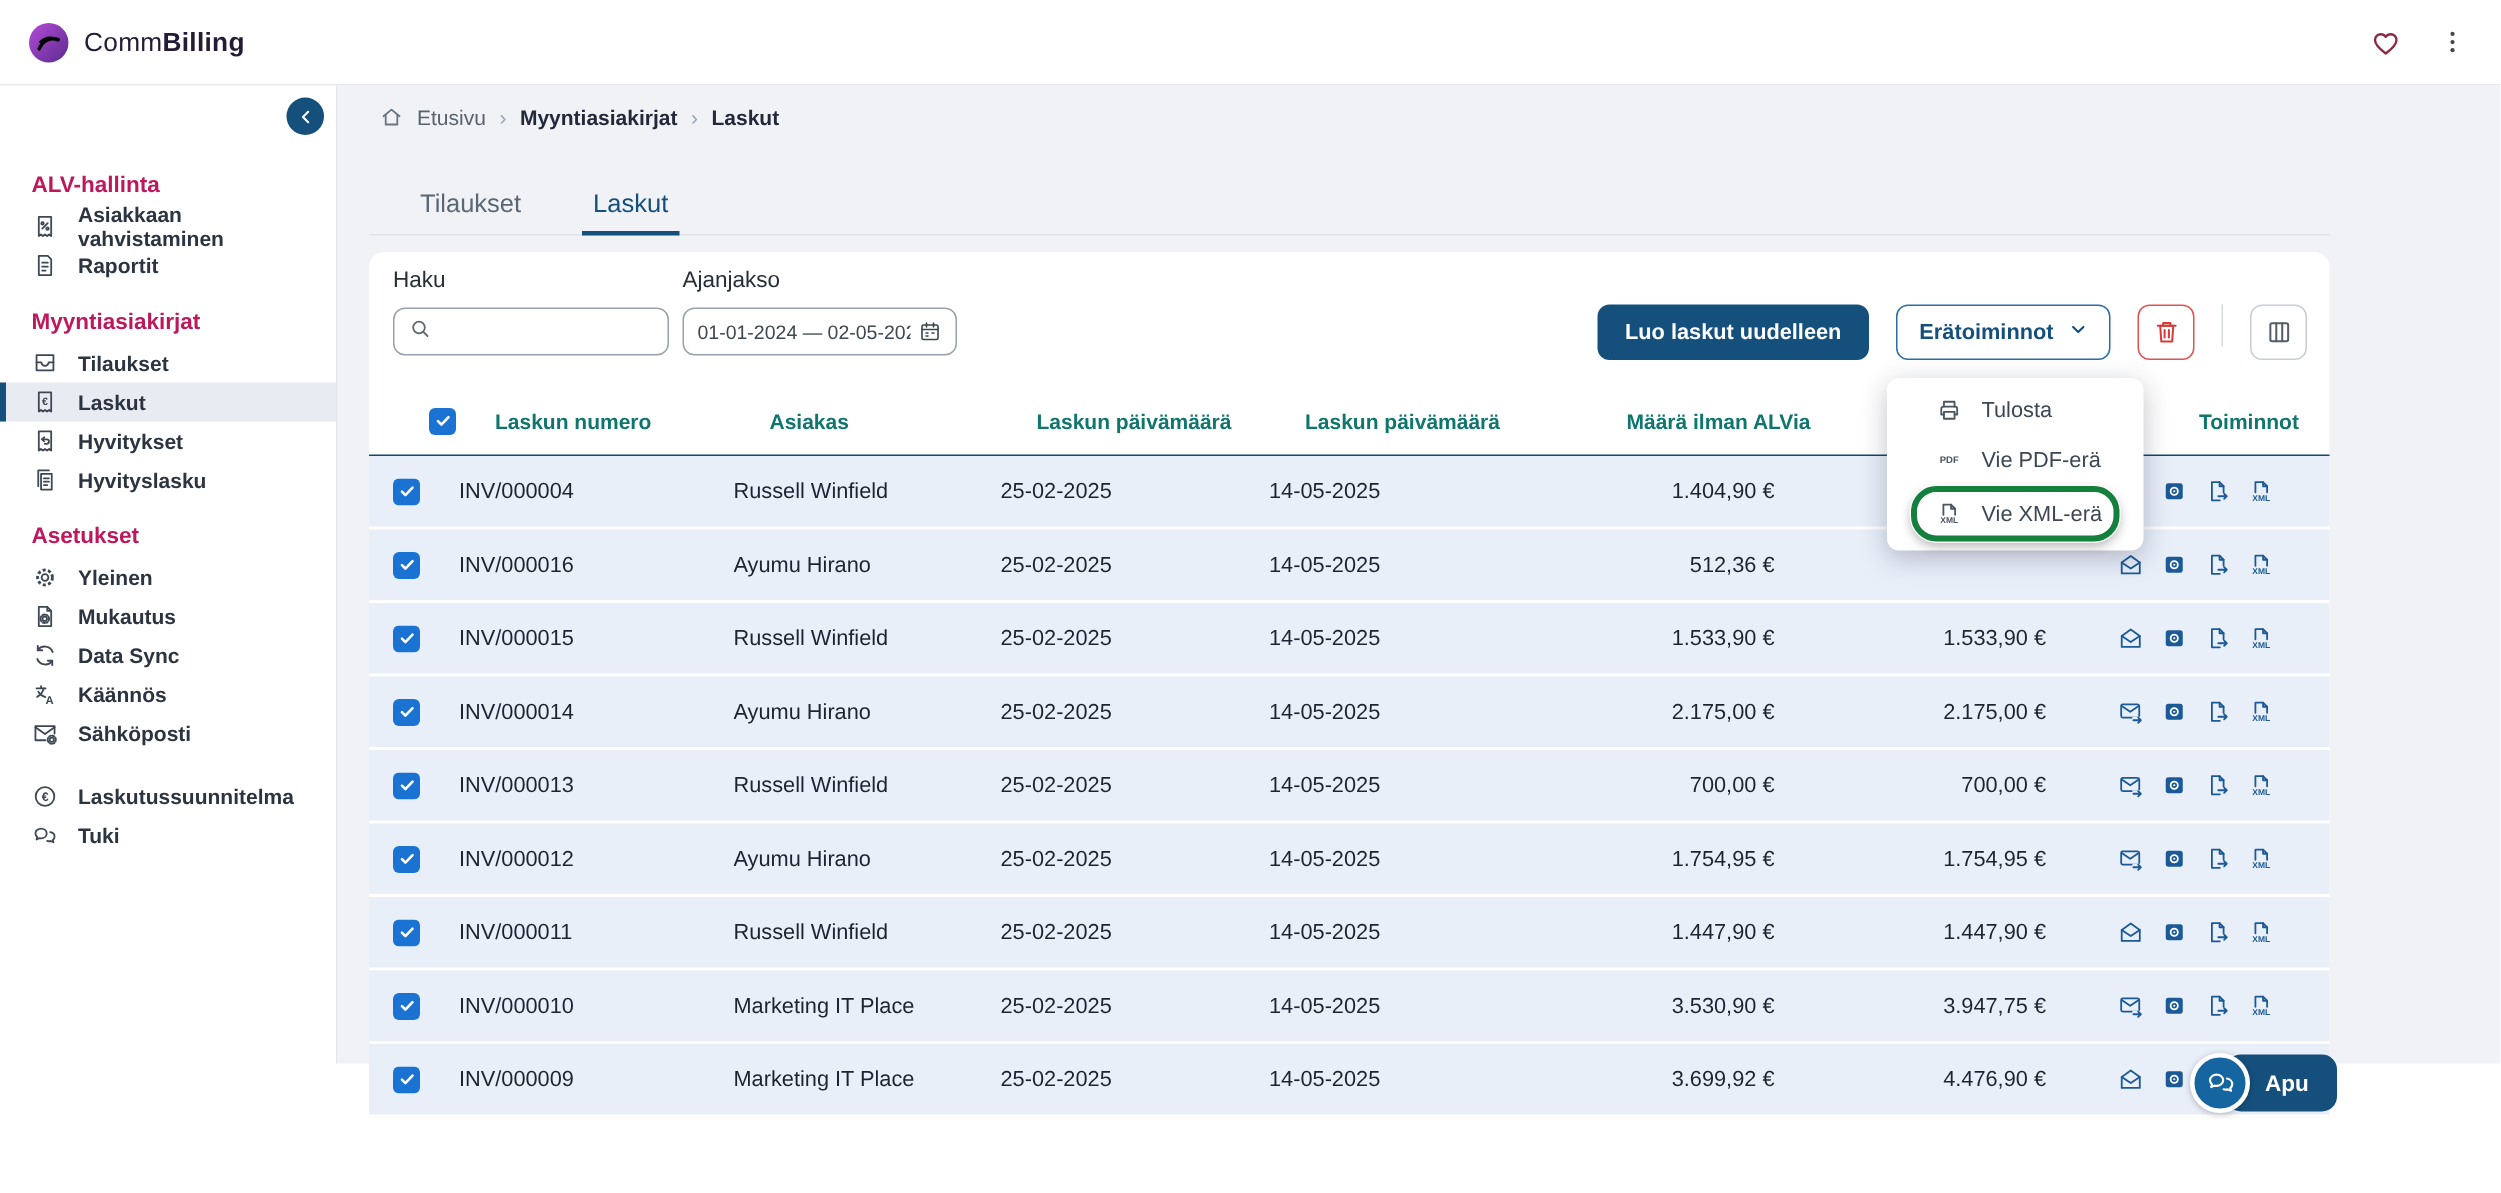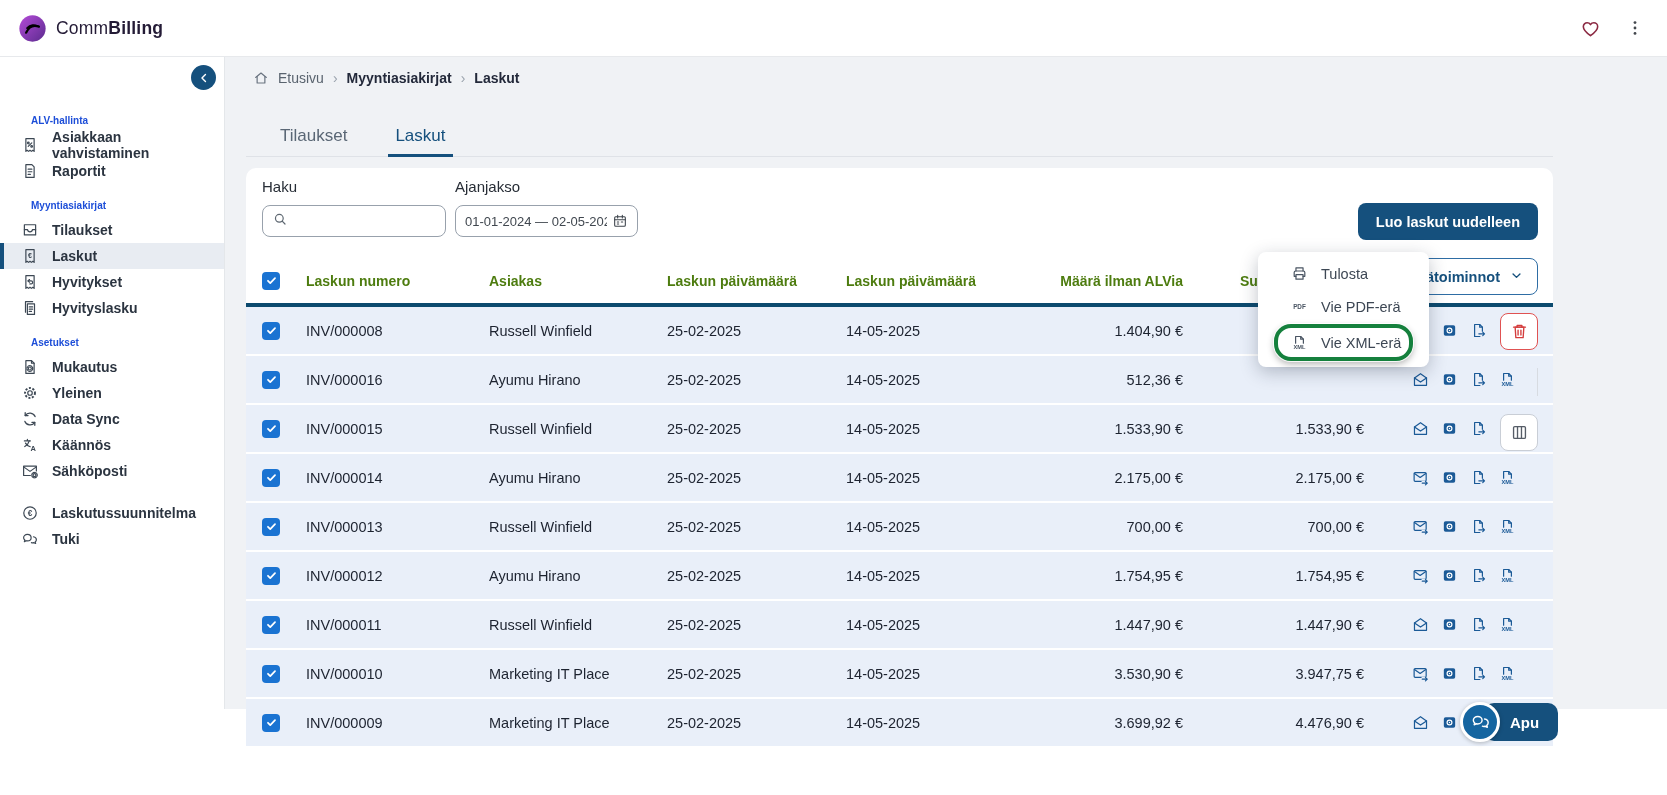--- a/index.html
+++ b/index.html
@@ -21,21 +21,21 @@
 
   
   .sidebar{position:absolute;top:57px;left:0;bottom:0;width:225px;background:#fff;border-right:1px solid #e4e7ea;box-sizing:border-box;z-index:40;}
   .collapse-btn{position:absolute;top:8px;right:8px;width:25px;height:25px;border-radius:50%;background:#15507d;color:#fff;border:none;display:flex;align-items:center;justify-content:center;cursor:pointer;padding:0;}
   .collapse-btn svg{width:14px;height:14px;}
   .nav{padding-top:42px;}
   .nav-item{height:26px;display:flex;align-items:center;gap:13px;padding:0 10px 0 21px;color:#2b3440;font-size:14px;font-weight:700;cursor:pointer;}
   .nav-item .nav-icon{display:flex;color:#3d4854;}
   .nav-item .nav-icon svg{width:18px;height:18px;display:block;}
   .nav-item.active{background:#e8ecf2;border-left:4px solid #15507d;padding-left:17px;}
-  .nav-section{margin:16px 0 6px;padding-left:31px;font-size:10px;font-weight:700;color:#1d4ed8;}
+  .nav-section{margin:16px 0 6px;padding-left:21px;font-size:15px;font-weight:700;color:#be185d;}
   .nav-spacer{height:16px;}
 
   
   .main{position:absolute;top:57px;left:225px;right:0;bottom:0;background:#f0f2f5;}
   .breadcrumb{position:absolute;top:13px;left:28px;display:flex;align-items:center;gap:9px;font-size:14px;z-index:2;}
   .crumb-home{display:flex;color:#6a7480;}
   .crumb-home svg{width:16px;height:16px;}
   .crumb{color:#59636e;cursor:pointer;}
   .crumb.strong{color:#23293a;font-weight:700;}
   .crumb-sep{color:#9aa3ad;font-size:14px;}
@@ -54,33 +54,33 @@
   .lbl-ajanjakso{left:209px;}
   .input{position:absolute;top:37px;height:32px;box-sizing:border-box;border:1px solid #98a1ac;border-radius:8px;background:#fff;display:flex;align-items:center;padding:0 9px;}
   .search-box{left:16px;width:184px;gap:6px;color:#5c6670;}
   .search-box svg{width:16px;height:16px;flex:none;}
   .search-box input{border:none;outline:none;width:100%;font:inherit;font-size:13.5px;color:#2f3740;background:transparent;padding:0;}
   .date-box{left:209px;width:183px;gap:5px;color:#40474f;}
   .date-text{flex:1;font-size:13px;white-space:nowrap;overflow:hidden;}
   .date-box .cal{display:flex;color:#3c434b;}
   .date-box .cal svg{width:16px;height:16px;}
 
-  .toolbar{position:absolute;right:15px;top:35px;display:flex;align-items:flex-end;gap:18px;flex-direction:column;}
+  .toolbar{position:absolute;right:15px;top:35px;display:flex;align-items:flex-start;gap:18px;}
   .btn-primary{height:37px;padding:0 18px;background:#15507d;color:#fff;border:none;border-radius:8px;font-size:14.5px;font-weight:700;font-family:inherit;cursor:pointer;}
   .btn-outline{height:37px;padding:0 13px 0 15px;background:#fff;color:#15507d;border:1.5px solid #2e6da4;border-radius:8px;font-size:14.5px;font-weight:700;font-family:inherit;display:flex;align-items:center;gap:9px;cursor:pointer;}
   .btn-outline svg{width:15px;height:15px;}
   .btn-sq{width:38px;height:37px;border-radius:8px;background:#fff;display:flex;align-items:center;justify-content:center;cursor:pointer;padding:0;}
   .btn-sq svg{width:19px;height:19px;}
   .btn-danger{border:1px solid #e05252;color:#d43c3c;}
   .btn-neutral{border:1px solid #c9ced6;color:#565d67;}
   .vdivider{width:1px;height:28px;background:#d7dbe1;}
 
   
   .table{--cols:60px 183px 178px 179px 170px 169px 221px 147px;}
-  .thead{display:grid;grid-template-columns:var(--cols);height:45px;align-items:center;border-bottom:4px solid #0c4a6e;font-size:14px;font-weight:700;color:#4d7c0f;}
+  .thead{display:grid;grid-template-columns:var(--cols);height:45px;align-items:center;border-bottom:1px solid #0c4a6e;font-size:14px;font-weight:700;color:#0f766e;padding-left:24px;}
   .trow{display:grid;grid-template-columns:var(--cols);height:49px;align-items:center;background:#e9eff9;border-bottom:2px solid #fff;box-sizing:border-box;font-size:14.5px;color:#1d2330;}
   .cell{overflow:hidden;white-space:nowrap;}
   .cell.right{text-align:right;padding-right:2px;}
   .cell.total{text-align:right;padding-right:42px;}
   .th-summa{padding-left:55px;}
   .th-actions{padding-left:36px;}
   .cb{width:18px;height:18px;margin-left:16px;border-radius:4px;background:#1a73d2;display:flex;align-items:center;justify-content:center;cursor:pointer;}
   .cb svg{width:13px;height:13px;}
   .actions{display:flex;align-items:center;gap:12px;padding-left:6px;color:#1b5a97;}
   .action{display:flex;cursor:pointer;}
@@ -200,37 +200,37 @@
               <path d="M8.5 6.5H18v14H8.5z"></path>
               <path d="M6 17.5v-14h9.5"></path>
               <path d="M11 10.5h4.5M11 13.5h4.5M11 16.5h3"></path>
             </svg>
           </span>
           <span class="nav-label">Hyvityslasku</span>
         </div>
         <div class="nav-section">Asetukset</div>
         <div class="nav-item">
           <span class="nav-icon">
+            <svg viewBox="0 0 24 24" fill="none" stroke="currentColor">
+              <circle cx="12" cy="12" r="6.6" stroke-width="2.6" stroke-dasharray="2.7 2.1"></circle>
+              <circle cx="12" cy="12" r="3" stroke-width="1.6"></circle>
+            </svg>
+          </span>
+          <span class="nav-label">Yleinen</span>
+        </div>
+        <div class="nav-item">
+          <span class="nav-icon">
             <svg viewBox="0 0 24 24" fill="none" stroke="currentColor" stroke-linecap="round" stroke-linejoin="round" stroke-width="1.6">
               <path d="M6.5 3.5H14l3.5 3.5v13.5h-11z"></path>
               <path d="M14 3.5V7h3.5"></path>
               <circle cx="11.8" cy="14" r="2"></circle>
               <circle cx="11.8" cy="14" r="3.8" stroke-width="1.7" stroke-dasharray="1.6 1.5"></circle>
             </svg>
           </span>
           <span class="nav-label">Mukautus</span>
-        </div>
-        <div class="nav-item">
-          <span class="nav-icon">
-            <svg viewBox="0 0 24 24" fill="none" stroke="currentColor">
-              <circle cx="12" cy="12" r="6.6" stroke-width="2.6" stroke-dasharray="2.7 2.1"></circle>
-              <circle cx="12" cy="12" r="3" stroke-width="1.6"></circle>
-            </svg>
-          </span>
-          <span class="nav-label">Yleinen</span>
         </div>
         <div class="nav-item">
           <span class="nav-icon">
             <svg viewBox="0 0 24 24" fill="none" stroke="currentColor" stroke-linecap="round" stroke-linejoin="round" stroke-width="1.7">
               <path d="M18.8 8.8A7.5 7.5 0 005.6 7.4"></path>
               <path d="M5.6 3.6v3.8h3.8"></path>
               <path d="M5.2 15.2a7.5 7.5 0 0013.2 1.4"></path>
               <path d="M18.4 20.4v-3.8h-3.8"></path>
             </svg>
           </span>
@@ -364,21 +364,21 @@
           </div>
         <div class="tbody" id="tbody">
             <div class="trow">
               <div class="cell">
                 <div class="cb">
                   <svg viewBox="0 0 24 24" fill="none" stroke="#fff" stroke-width="3.2" stroke-linecap="round" stroke-linejoin="round">
                     <path d="M5.5 12.5l4.2 4.2L18.5 7.5"></path>
                   </svg>
                 </div>
               </div>
-              <div class="cell">INV/000008</div>
+              <div class="cell">INV/000004</div>
               <div class="cell">Russell Winfield</div>
               <div class="cell">25-02-2025</div>
               <div class="cell">14-05-2025</div>
               <div class="cell right">1.404,90 €</div>
               <div class="cell total"></div>
               <div class="actions">
                 <span class="action">
                   <svg viewBox="0 0 24 24" fill="none" stroke="currentColor" stroke-linecap="round" stroke-linejoin="round" stroke-width="1.7">
                     <path d="M3.5 9.8 12 3.8l8.5 6v10.4h-17z"></path>
                     <path d="M3.5 9.8l8.5 5.8 8.5-5.8"></path>

